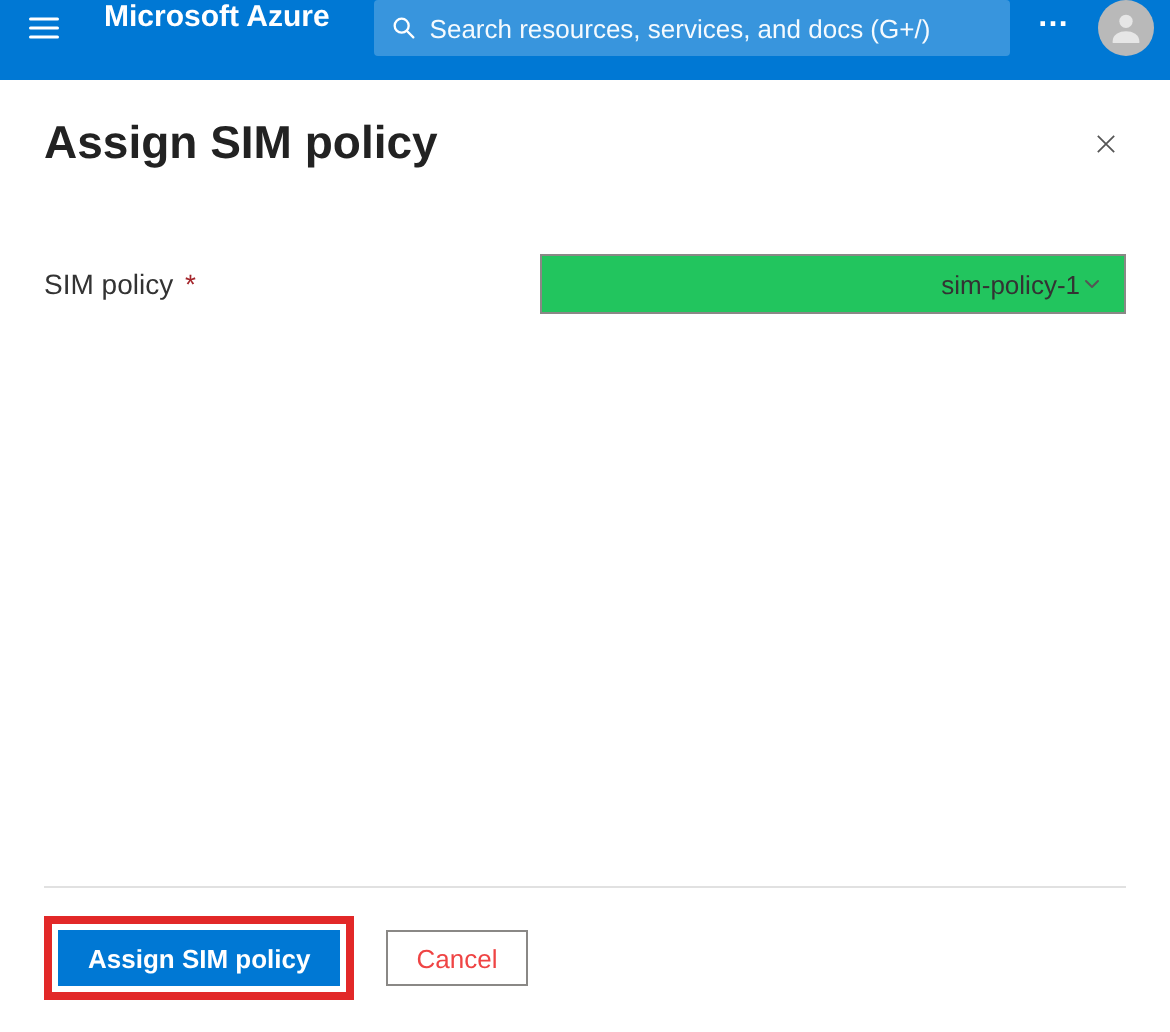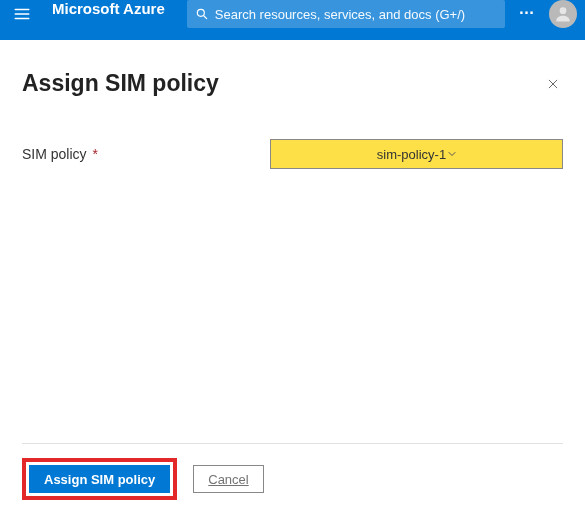--- a/index.html
+++ b/index.html
@@ -31,39 +31,39 @@
     .search-wrap input {
       background: transparent; border: none; outline: none; color: #000000;
       font-size: 13px; flex:1; min-width:0;
     }
     .search-wrap input::placeholder { color: rgba(255,255,255,0.95); }
     .search-icon { width:14px; height:14px; flex:none; }
     .more-dots { width:28px; display:flex; justify-content:center; align-items:center; font-weight:bold; letter-spacing:1px; cursor:pointer; }
     .avatar { width: 28px; height:28px; border-radius:50%; background:#b9b9b9; display:flex; align-items:center; justify-content:center; flex:none; }
     .avatar svg { width:20px; height:20px; fill:#e6e6e6; }
 
-    .panel { position:relative; padding: 30px 22px 0 22px; height: calc(100% - 40px); display:flex; flex-direction:column; }
+    .panel { position:relative; padding: 18px 22px 0 22px; height: calc(100% - 40px); display:flex; flex-direction:column; }
     .panel-header { display:flex; align-items:center; justify-content:space-between; }
     .panel-title { font-size:23px; font-weight:600; color:#222; }
     .close-btn { width:20px; height:20px; cursor:pointer; display:flex; align-items:center; justify-content:center; }
     .close-btn svg { width:14px; height:14px; stroke:#555; }
 
     .form-area { margin-top: 42px; display:flex; align-items:center; }
     .field-label { font-size:14px; color:#333; width: 248px; }
     .req { color:#a4262c; margin-left:2px; }
     .select-box {
       flex:1;
       height:30px;
       border:1px solid #8a8886;
       border-radius: 0;
-      display:flex; align-items:center; justify-content:center;
+      display:flex; align-items:center; justify-content:flex-end;
       padding: 0 10px 0 12px;
       font-size:13px; color:#333;
       cursor:pointer;
-      background:#fde047;
+      background:#22c55e;
     }
     .select-box svg { width:12px; height:12px; stroke:#555; }
 
     .spacer { flex:1; }
 
     .footer {
       border-top: 1px solid #e1e1e1;
       padding: 14px 0 16px 0;
       display:flex;
       gap: 16px;
@@ -79,27 +79,26 @@
       color:#fff;
       border:1px solid #0078d4;
       font-size:13px;
       font-weight:600;
       height:28px;
       padding: 0 14px;
       cursor:pointer;
     }
     .secondary-btn {
       background:#fff;
-      color:#737373;
+      color:#ef4444;
       border:1px solid #8a8886;
       font-size:13px;
       height:28px;
       padding: 0 14px;
       cursor:pointer;
-      text-decoration:underline;
     }
   </style>
 </head>
 <body>
 
 <div class="topbar">
   <div class="hamburger">
     <svg viewBox="0 0 24 24">
         <path d="M3 6h18M3 12h18M3 18h18" stroke="#fff" stroke-width="2" fill="none" stroke-linecap="round"></path>
       </svg>

